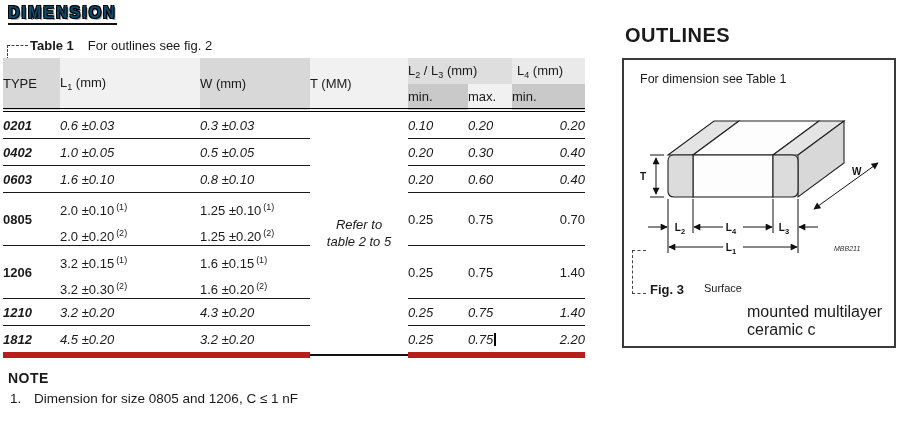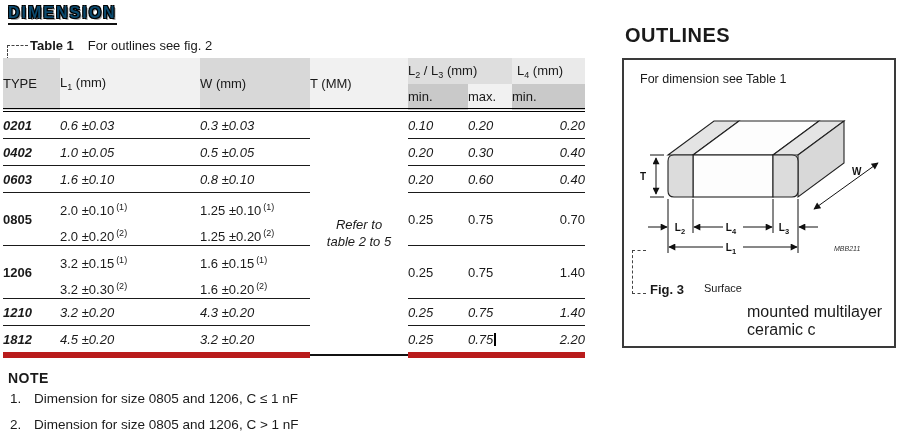--- a/index.html
+++ b/index.html
@@ -191,23 +191,20 @@
         <td class="c-max"><span>0.75</span><span class="caret"></span></td>
         <td class="c-l4">2.20</td>
       </tr>
     </tbody>
   </table>
 
   <div class="note-head">NOTE</div>
   <div class="note-item" id="note-1">
     <span class="note-num">1.</span><span class="note-text">Dimension for size 0805 and 1206, C ≤ 1 nF</span>
   </div>
-  <div class="note-item" id="note-2">
-    <span class="note-num">2.</span><span class="note-text">Dimension for size 0805 and 1206, C &gt; 1 nF</span>
-  </div>
 
   <div class="out-head">OUTLINES</div>
 
   <div class="fig-box">
     <div class="fig-note">For dimension see Table 1</div>
 
     <svg class="fig-svg" width="264" height="180" viewBox="0 0 264 180">
       <defs>
         <marker id="ah" viewBox="0 0 10 10" refX="9" refY="5" markerWidth="9" markerHeight="7" orient="auto-start-reverse">
           <path d="M0,0 L10,5 L0,10 Z" fill="#111"></path>

